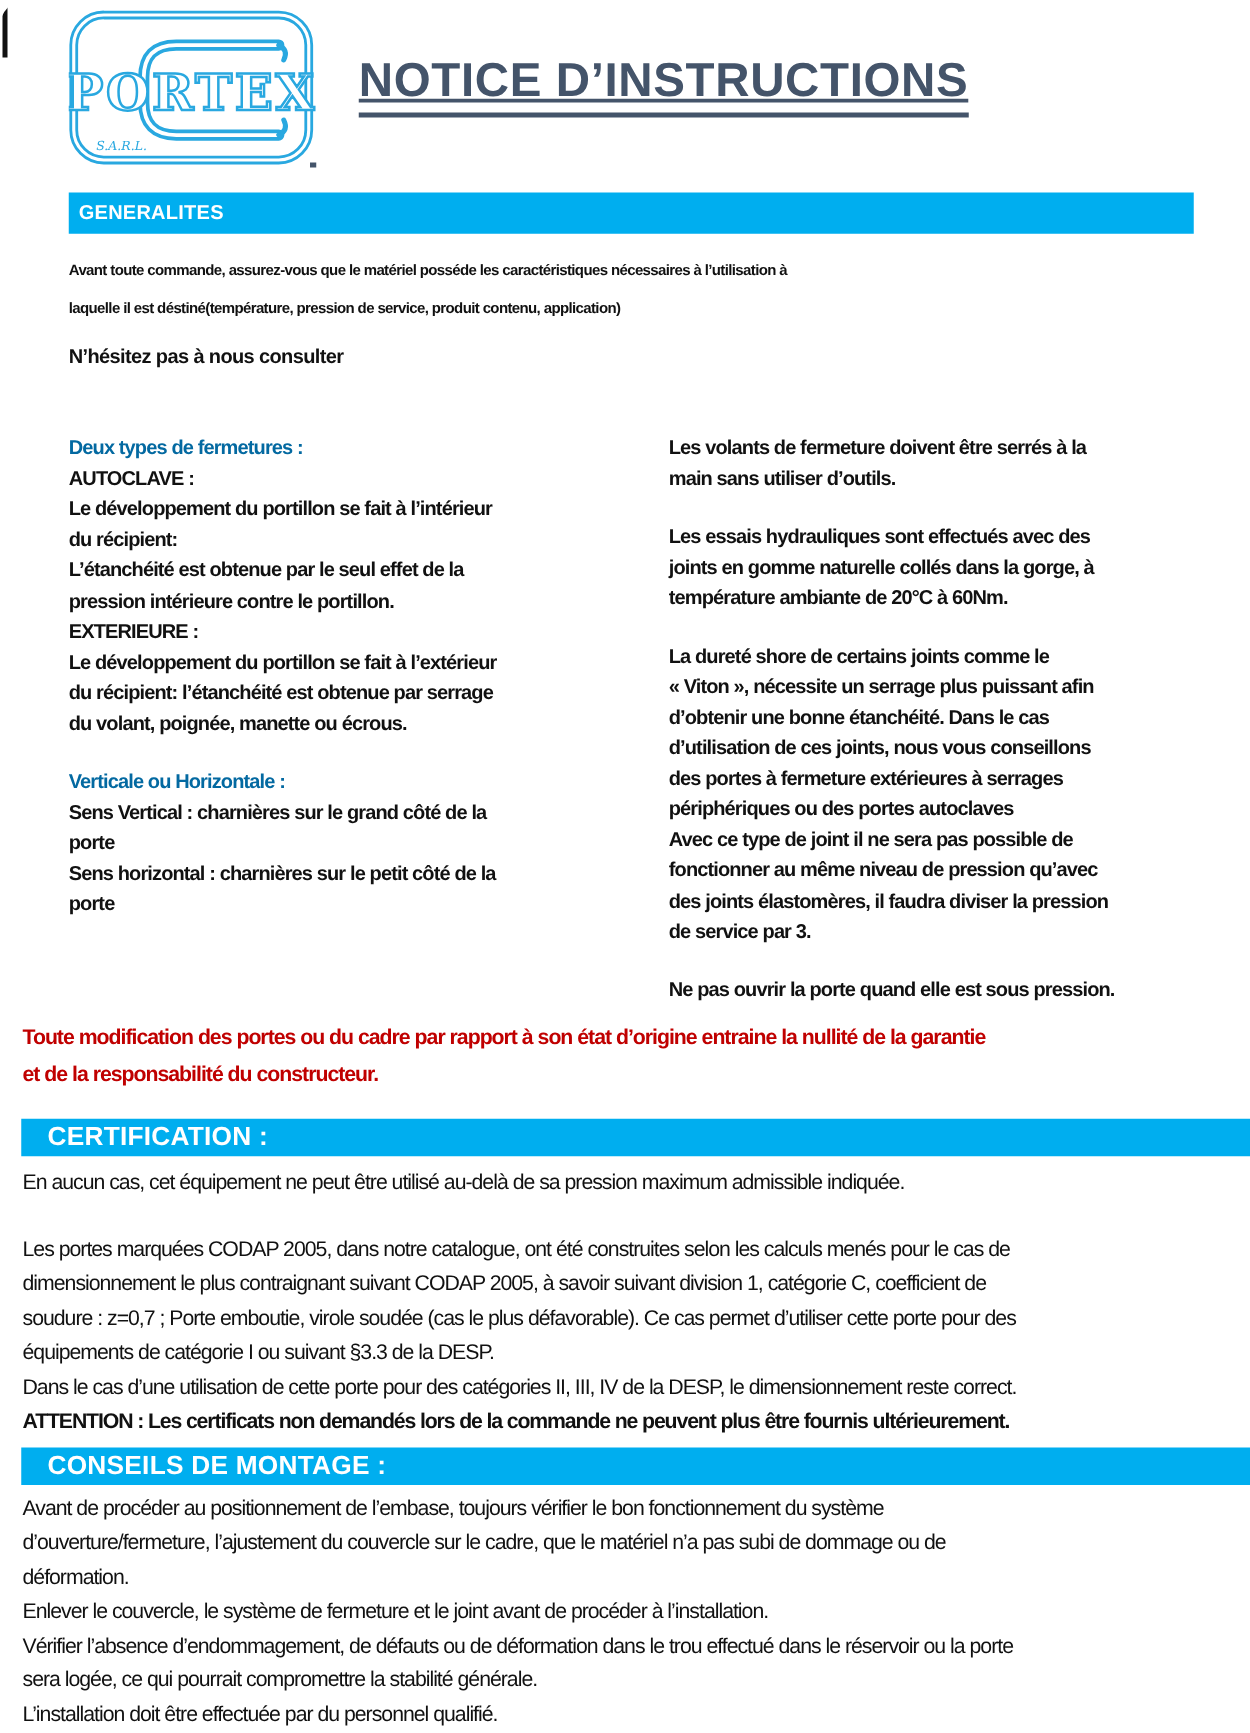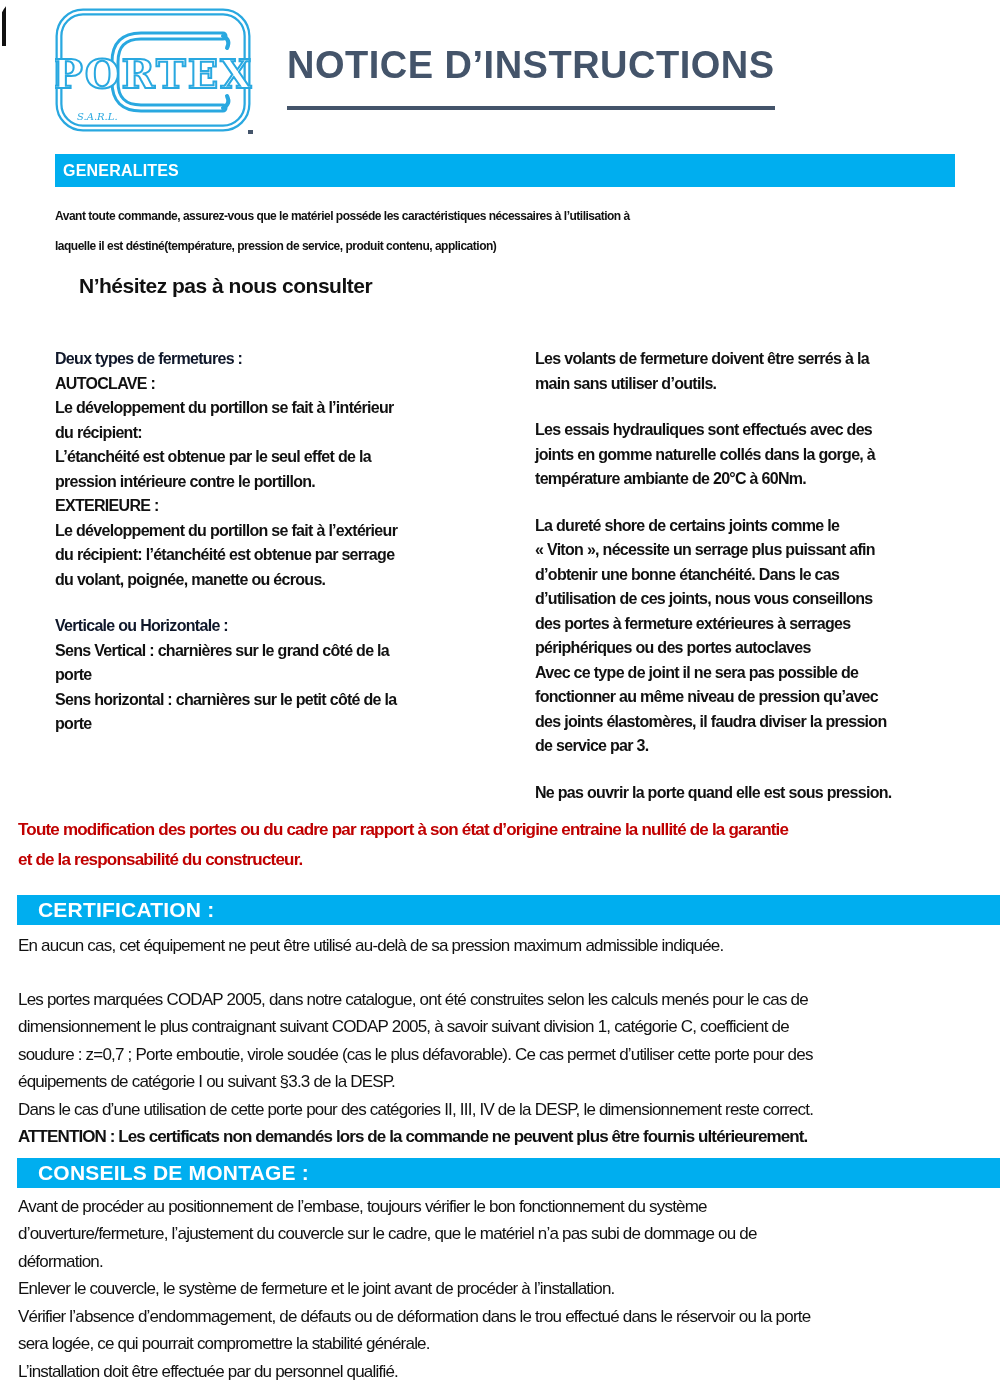--- a/index.html
+++ b/index.html
@@ -29,22 +29,23 @@
   }
   .logo-box { width: 200px; height: 128px; flex: 0 0 auto; }
   .title-wrap { margin-left: 32px; margin-top: 36px; }
   .doc-title {
     display: inline-block;
     font-size: 38px;
     font-weight: bold;
     letter-spacing: 0.5px;
     color: #44546A;
     border-bottom: 4px solid #44546A;
-    padding-bottom: 19px;
+    padding-bottom: 3px;
     white-space: nowrap;
+    text-decoration: underline;
   }
   
   .banner {
     background: #00AEEF;
     color: #ffffff;
     font-weight: bold;
     white-space: nowrap;
     overflow: hidden;
   }
   .banner-generalites {
@@ -68,36 +69,36 @@
   
   .intro {
     margin: 14px 0 0 55px;
     width: 905px;
     font-weight: bold;
     font-size: 12px;
     letter-spacing: -0.5px;
     line-height: 30px;
   }
   .consult {
-    margin: 10px 0 0 79px;
-    font-weight: bold;
-    font-size: 21px;
+    margin: 10px 0 0 55px;
+    font-weight: bold;
+    font-size: 16px;
     letter-spacing: -0.5px;
     line-height: 30px;
   }
   
   .columns {
     display: flex;
     margin: 46px 0 0 55px;
     width: 905px;
   }
   .col { font-weight: bold; font-size: 16px; letter-spacing: -0.7px; line-height: 24.5px; }
   .col-left  { width: 470px; flex: 0 0 auto; }
   .col-right { width: 425px; flex: 0 0 auto; margin-left: 10px; }
-  .blue-heading { color: #0f172a; font-weight: bold; }
+  .blue-heading { color: #0369a1; font-weight: bold; }
   .gap-block { margin-top: 22px; }
   .lines div, .line { white-space: nowrap; }
   
   .warning {
     margin: 10px 0 0 18px;
     width: 965px;
     color: #C00000;
     font-weight: bold;
     font-size: 17px;
     letter-spacing: -0.8px;

